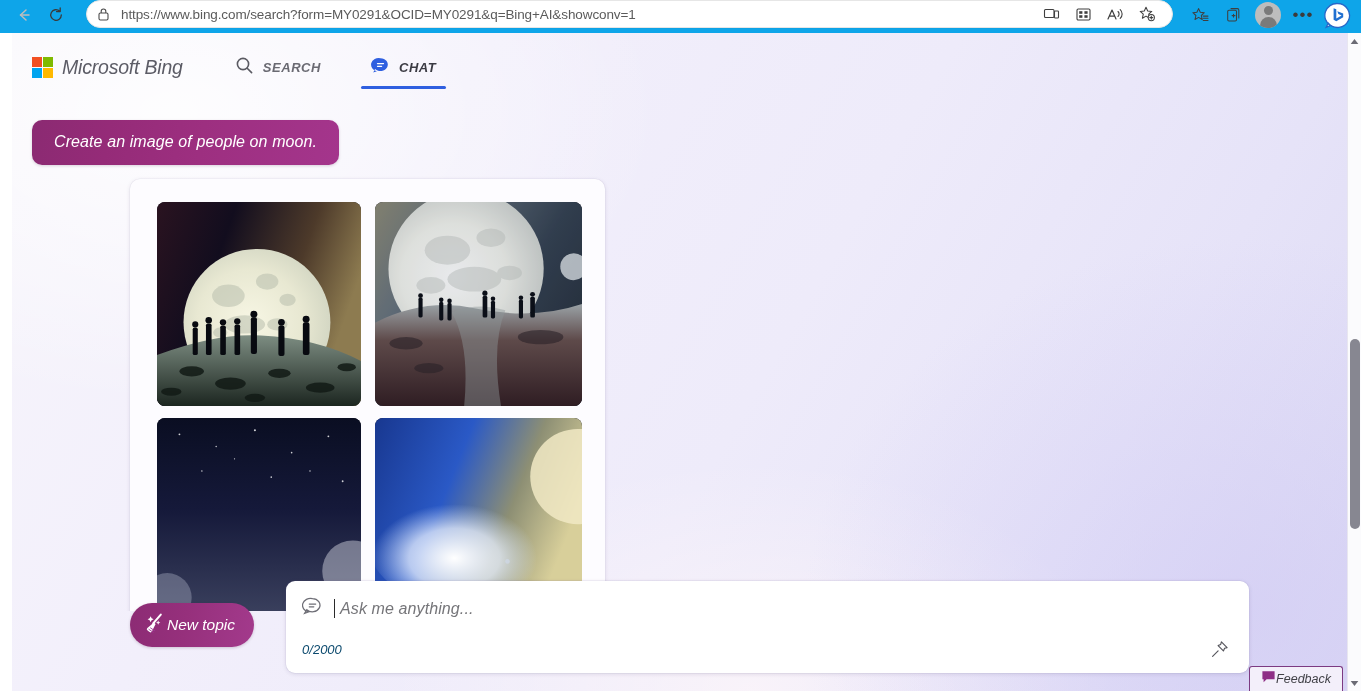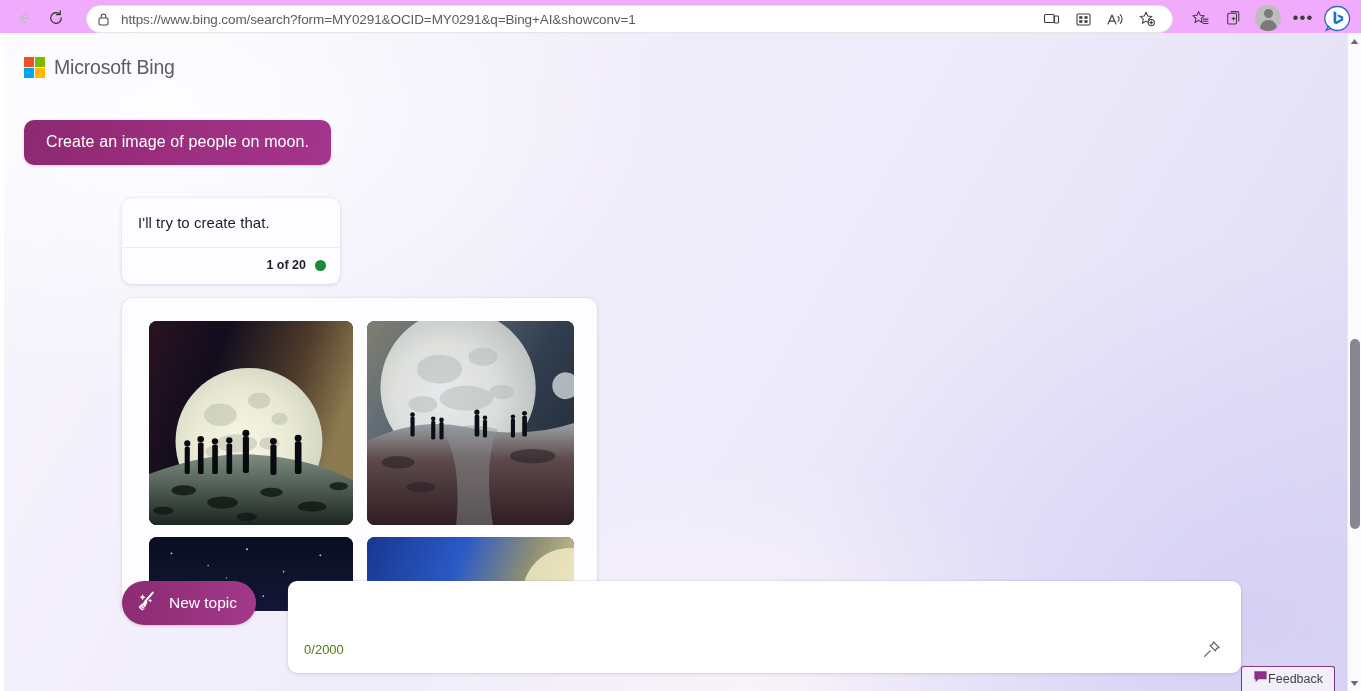--- a/index.html
+++ b/index.html
@@ -15,23 +15,23 @@
     background: #ffffff;
     position: relative;
   }
 
   
   .browser-bar {
     position: absolute;
     top: 0; left: 0;
     width: 1361px;
     height: 33px;
-    background: #f0abfc;
-    display: flex;
-    align-items: flex-end;
+    background: #0ea5e9;
+    display: flex;
+    align-items: flex-start;
     padding: 0 8px;
     z-index: 40;
   }
 
   .nav-btn {
     width: 32px; height: 30px;
     display: flex; align-items: center; justify-content: center;
     border-radius: 4px;
     flex: 0 0 auto;
   }
@@ -106,26 +106,27 @@
 
   .bing-btn {
     width: 32px; height: 30px;
     display: flex; align-items: center; justify-content: center;
     flex: 0 0 auto;
   }
 
   
   .page {
     position: absolute;
-    top: 33px; left: 4px;
+    top: 33px; left: 12px;
     width: 1345px;
     height: 658px;
     background:
       linear-gradient(120deg, #f7f5fb 0%, #f2effb 28%, #eeebfa 55%, #e6e3f8 78%, #dcd9f4 100%);
     overflow: hidden;
+    font-style: italic;
   }
 
   
   .page::before {
     content: "";
     position: absolute;
     inset: 0;
     background:
       radial-gradient(ellipse 700px 420px at 12% 12%, rgba(255,255,255,0.85), transparent 70%),
       radial-gradient(ellipse 620px 520px at 92% 88%, rgba(206,200,244,0.55), transparent 72%),
@@ -346,22 +347,22 @@
   .new-topic-btn {
     flex: 0 0 auto;
     height: 44px;
     padding: 0 19px 0 14px;
     border-radius: 22px;
     background: linear-gradient(100deg, #8c2b74 0%, #96307c 45%, #a33a8c 100%);
     color: #ffffff;
     font-size: 15.5px;
     display: flex;
     align-items: center;
-    gap: 10px;
     box-shadow: 0 1px 3px rgba(70,20,60,0.2);
+    margin-top: 22px;
   }
 
   .input-shell {
     flex: 1;
     background: #ffffff;
     border-radius: 9px;
     box-shadow: 0 1px 4px rgba(60,50,90,0.14), 0 0 0 0.5px rgba(130,120,170,0.14);
     height: 92px;
     position: relative;
     padding: 15px 18px 0 16px;
@@ -390,21 +391,21 @@
   }
 
   .input-footer {
     margin-top: auto;
     display: flex;
     align-items: center;
     padding-bottom: 12px;
   }
   .char-counter {
     font-size: 13px;
-    color: #4d7c0f;
+    color: #0c4a6e;
   }
   .pin-btn {
     margin-left: auto;
     width: 24px; height: 24px;
     display: flex; align-items: center; justify-content: center;
   }
 
   
   .feedback-btn {
     position: absolute;
@@ -551,38 +552,50 @@
     <div class="ms-logo-wrap">
       <span class="ms-squares">
         <span class="sq1"></span>
           <span class="sq2"></span>
         <span class="sq3"></span>
           <span class="sq4"></span>
       </span>
       <span class="ms-bing-text">Microsoft Bing</span>
     </div>
 
+    <div class="nav-tabs">
+      <div class="nav-tab search-tab">
+        <span>
+          <svg width="19" height="19" viewBox="0 0 19 19">
+            <circle cx="8" cy="8" r="5.6" fill="none" stroke="#5a5a62" stroke-width="1.6"></circle>
+            <line x1="12.2" y1="12.2" x2="16.6" y2="16.6" stroke="#5a5a62" stroke-width="1.6" stroke-linecap="round"></line>
+          </svg>
+        </span>
+        <span>SEARCH</span>
+      </div>
+
+      <div class="nav-tab active">
+        <span>
+          <svg width="19" height="19" viewBox="0 0 19 19">
+            <path d="M9.5 2.2 a7.3 6.4 0 1 1 -5.4 10.7 L2.2 16.6 L5.9 15.2 A7.3 6.4 0 0 1 9.5 2.2 Z" fill="#2f5fe0"></path>
+            <path d="M6.5 7.6 H12.5 M6.5 10.3 H10.6" stroke="#ffffff" stroke-width="1.3" stroke-linecap="round"></path>
+          </svg>
+        </span>
+        <span>CHAT</span>
+      </div>
+    </div>
 
   </div>
 
   <div class="chat-area">
 
     <div class="msg-row user">
       <div class="user-bubble">Create an image of people on moon.</div>
     </div>
 
-    <div class="msg-row bot">
-      <div class="bot-card">
-        <div class="bot-card-text">I'll try to create that.</div>
-        <div class="bot-card-footer">
-          <span class="counter-text">1 of 20</span>
-          <span class="status-dot"></span>
-        </div>
-      </div>
-    </div>
 
     <div class="images-card">
       <div class="img-grid">
 
         <div class="gen-img">
           <svg viewBox="0 0 200 200" preserveAspectRatio="xMidYMid slice">
             <defs>
               <linearGradient id="g1bg" x1="0" y1="0" x2="1" y2="0.35">
                 <stop offset="0" stop-color="#2a1320"></stop>
                 <stop offset="0.35" stop-color="#120d1e"></stop>
@@ -757,20 +770,30 @@
           <path d="M9.9 10.4 L3.4 16.1 a1.6 1.6 0 0 0 0.2 2.5 l2 1.4 a1.6 1.6 0 0 0 2.4 -0.7 L11.6 12 Z" fill="#ffffff"></path>
           <path d="M4.6 17.2 L9.4 20.4 M6.2 15.7 L10.8 18.8" stroke="#a3399a" stroke-width="0.9"></path>
           <path d="M6.6 4.2 L7.6 6.2 L9.6 7.2 L7.6 8.2 L6.6 10.2 L5.6 8.2 L3.6 7.2 L5.6 6.2 Z" fill="#ffffff"></path>
           <path d="M14.2 8.4 L14.9 9.9 L16.4 10.6 L14.9 11.3 L14.2 12.8 L13.5 11.3 L12 10.6 L13.5 9.9 Z" fill="#ffffff" opacity="0.9"></path>
         </svg>
       </span>
       <span>New topic</span>
     </div>
 
     <div class="input-shell">
+      <div class="input-row">
+        <span>
+          <svg width="21" height="21" viewBox="0 0 21 21">
+            <path d="M10.5 2.6 a7.6 6.6 0 1 1 -5.7 11.1 L2.6 17.4 L6.5 16 A7.6 6.6 0 0 1 10.5 2.6 Z" fill="none" stroke="#6e6e76" stroke-width="1.25"></path>
+            <path d="M7.3 8 H13.7 M7.3 10.8 H11.8" stroke="#6e6e76" stroke-width="1.25" stroke-linecap="round"></path>
+          </svg>
+        </span>
+        <span class="input-caret"></span>
+        <span class="ask-placeholder">Ask me anything...</span>
+      </div>
       <div class="input-footer">
         <span class="char-counter">0/2000</span>
         <span class="pin-btn">
           <svg width="19" height="19" viewBox="0 0 19 19">
             <path d="M11.4 1.9 L17.1 7.6 L14.6 8.3 L13.4 10.9 L8.1 5.6 L10.7 4.4 Z" fill="none" stroke="#55555c" stroke-width="1.15" stroke-linejoin="round"></path>
             <line x1="8.1" y1="10.9" x2="2.6" y2="16.4" stroke="#55555c" stroke-width="1.15" stroke-linecap="round"></line>
           </svg>
         </span>
       </div>
     </div>

